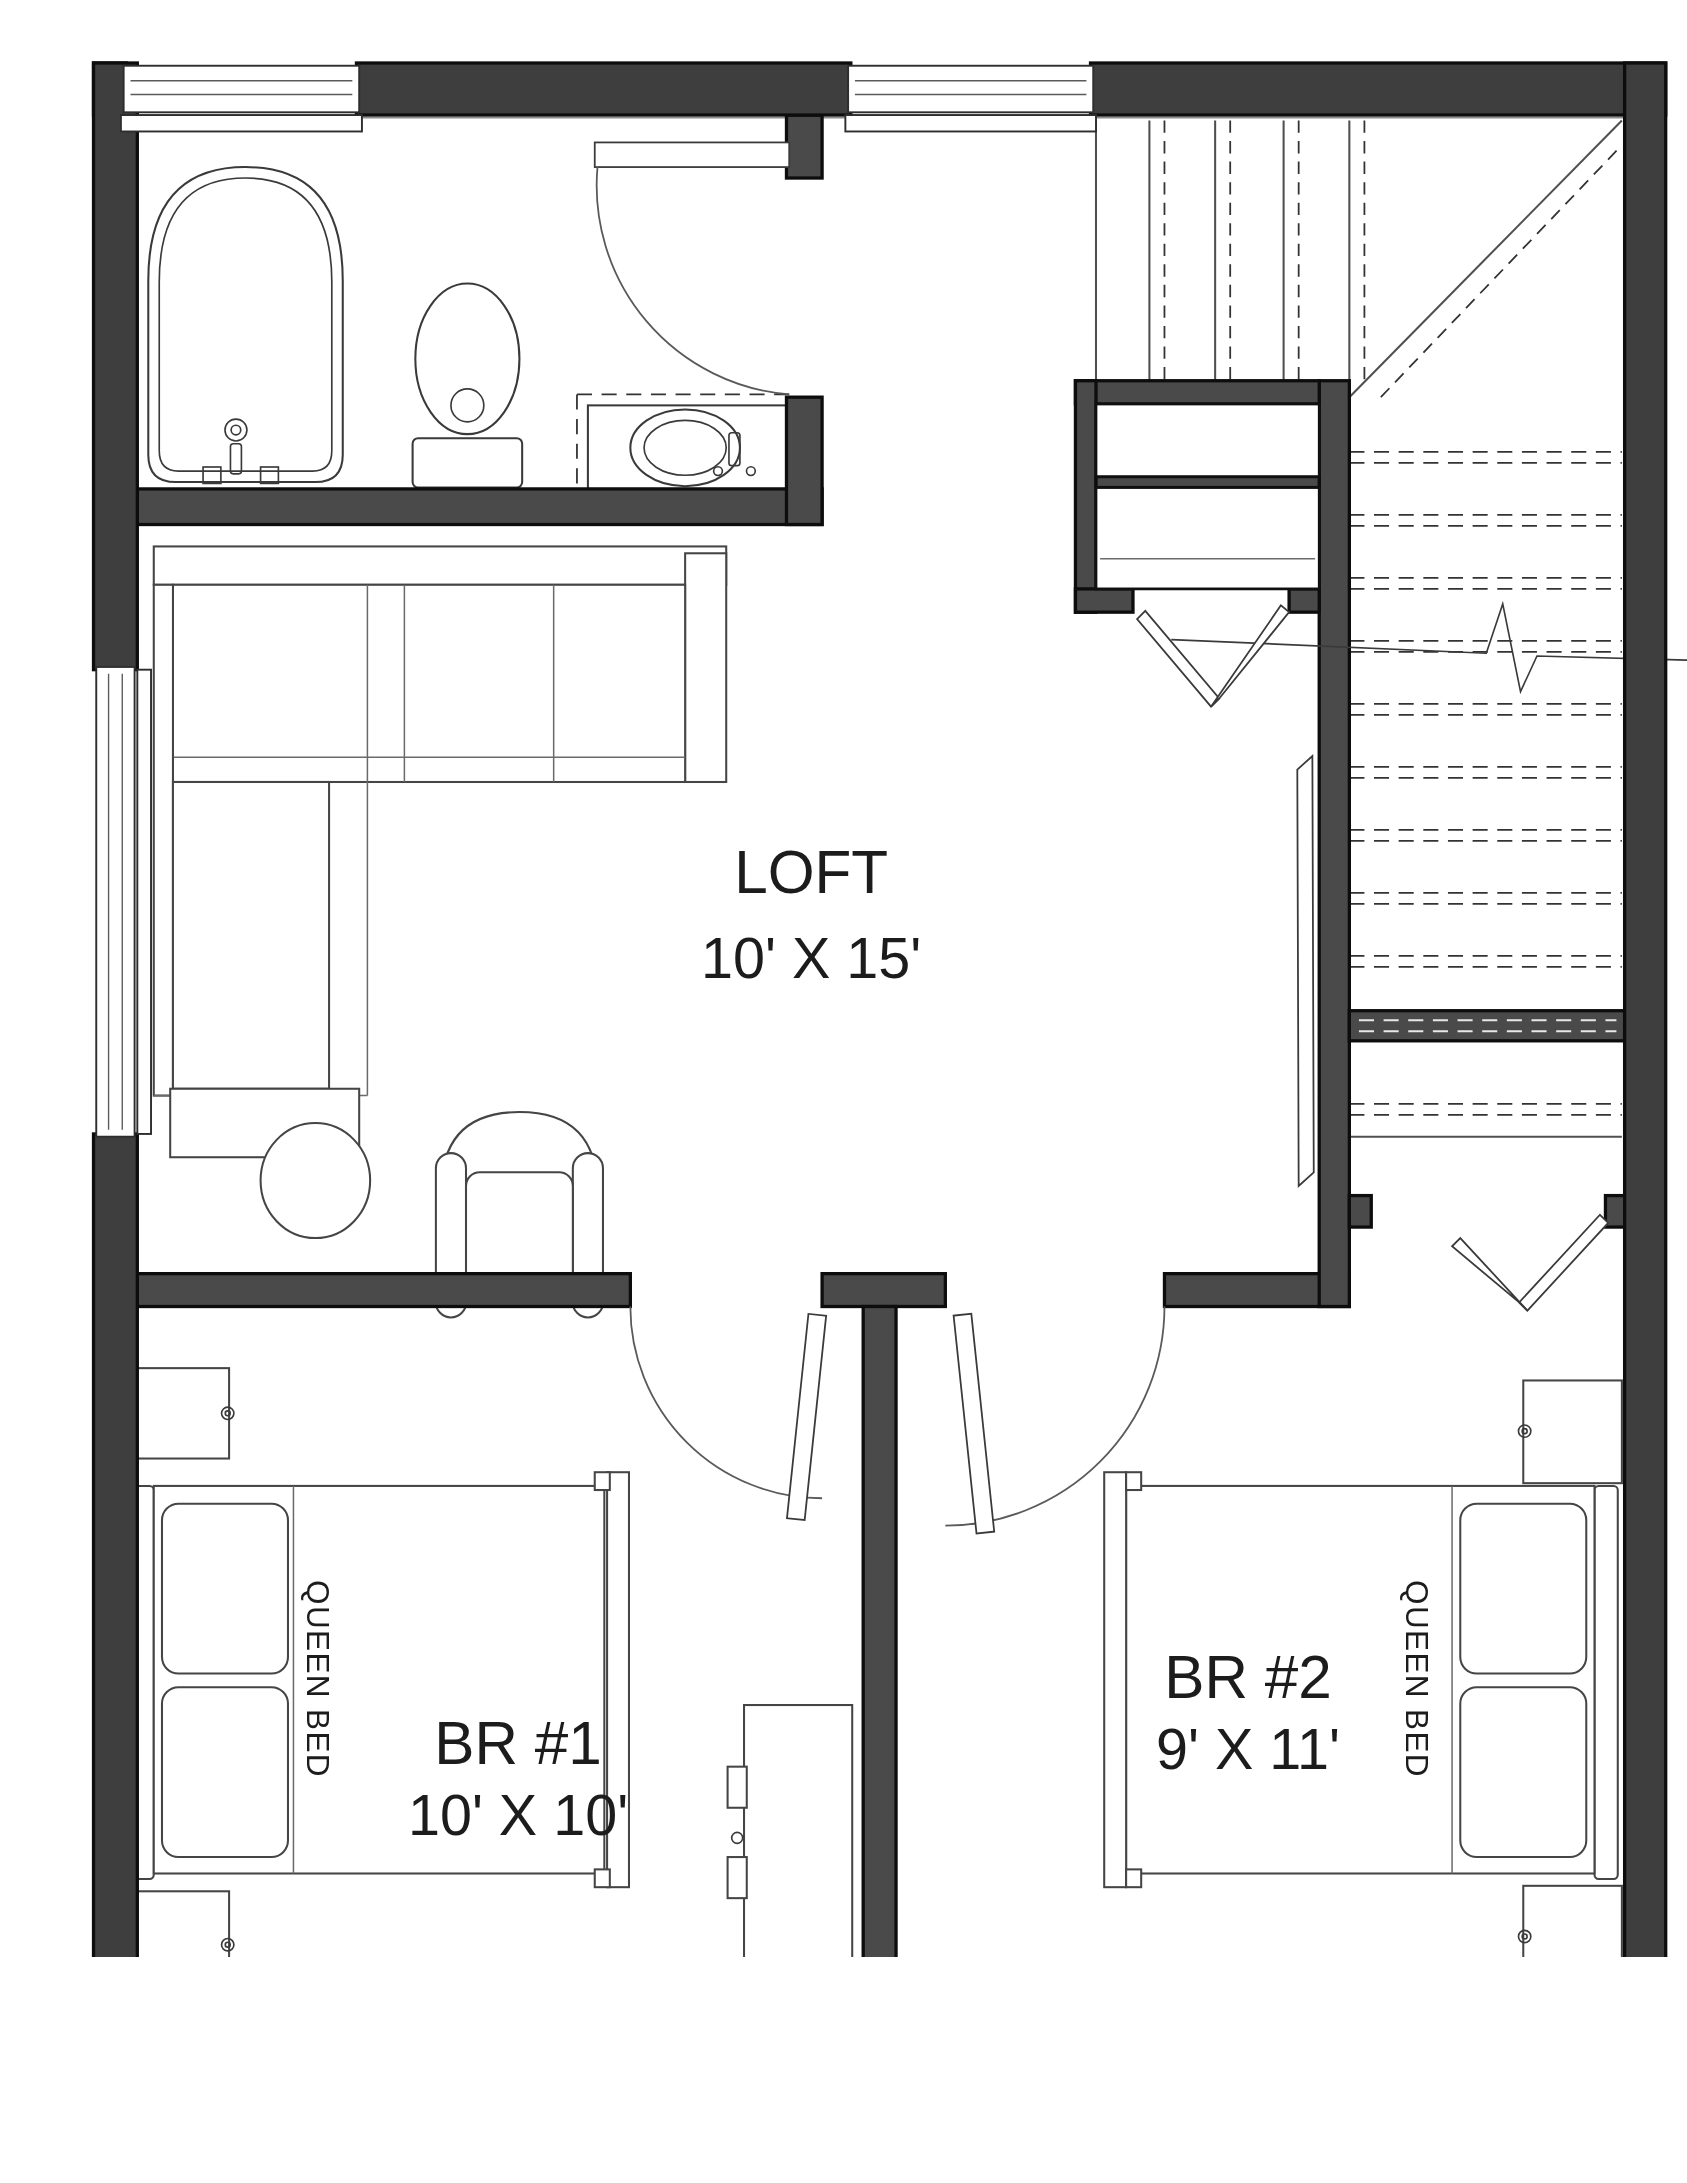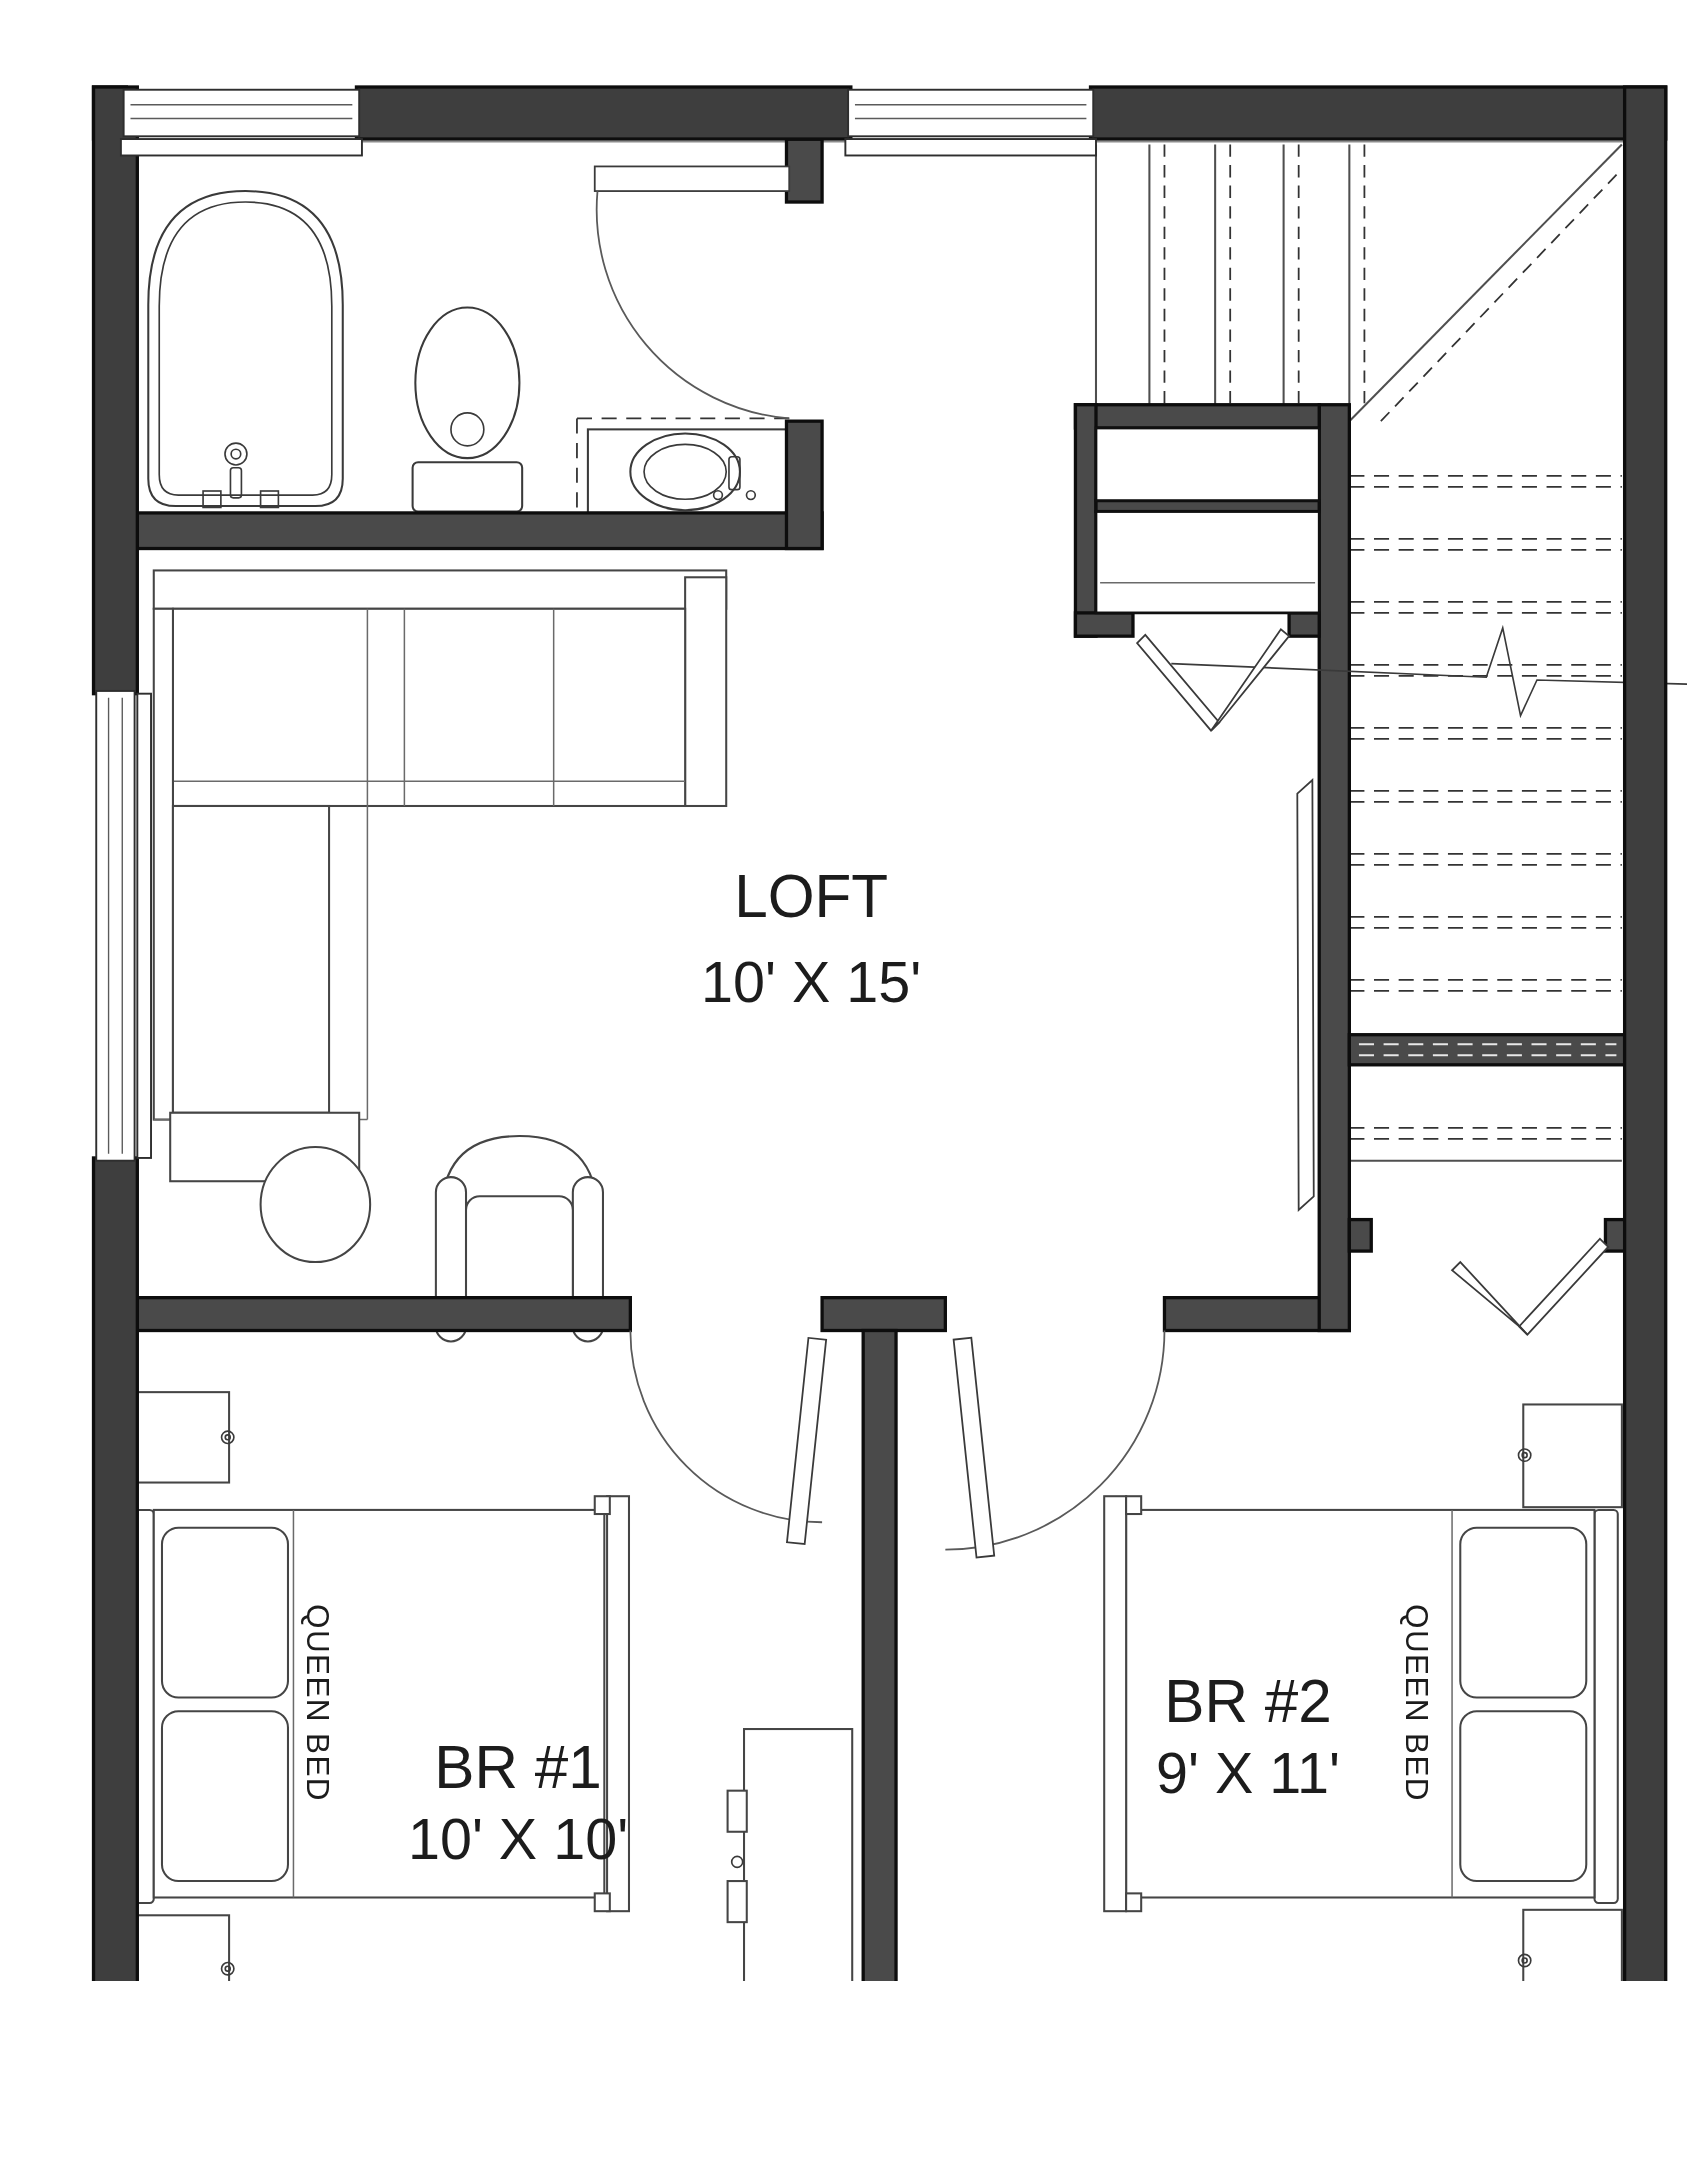--- a/index.html
+++ b/index.html
@@ -1,20 +1,20 @@
 <!DOCTYPE html>
 <html style="--wall-fill: #4a4a4a; --wall-fill-dark: #3e3e3e; --wall-edge: #0d0d0d; --line: #3a3a3a; --light-line: #8c8c8c; --background: #ffffff; --text: #1c1c1c;font-size:7px"><head>
 <meta charset="utf-8">
 <style>
   :root{
     --wall-fill:#4a4a4a; --wall-fill-dark:#3e3e3e; --wall-edge:#0d0d0d;
     --line:#3a3a3a; --light-line:#8c8c8c; --background:#ffffff; --text:#1c1c1c;
   }
   html,body{margin:0;padding:0;background:var(--background);}
-  .plan-wrap{width:1688px;height:1957px;background:var(--background);margin-top:24px;}
+  .plan-wrap{width:1688px;height:1957px;background:var(--background);}
   svg{display:block;}
   .wall{fill:var(--wall-fill);stroke:var(--wall-edge);stroke-width:2.4;}
   .walld{fill:var(--wall-fill-dark);stroke:var(--wall-edge);stroke-width:2.4;}
   .fix{fill:#ffffff;stroke:var(--line);stroke-width:1.5;}
   .fixthin{fill:none;stroke:var(--line);stroke-width:1.2;}
   .furn{fill:#ffffff;stroke:#454545;stroke-width:1.5;}
   .furnline{fill:none;stroke:#6a6a6a;stroke-width:1.1;}
   .tread{stroke:#4f4f4f;stroke-width:1.5;fill:none;}
   .treadd{stroke:#333;stroke-width:1.3;fill:none;stroke-dasharray:9 6;}
   .rowd{stroke:#333;stroke-width:1.3;fill:none;stroke-dasharray:11 7;}

